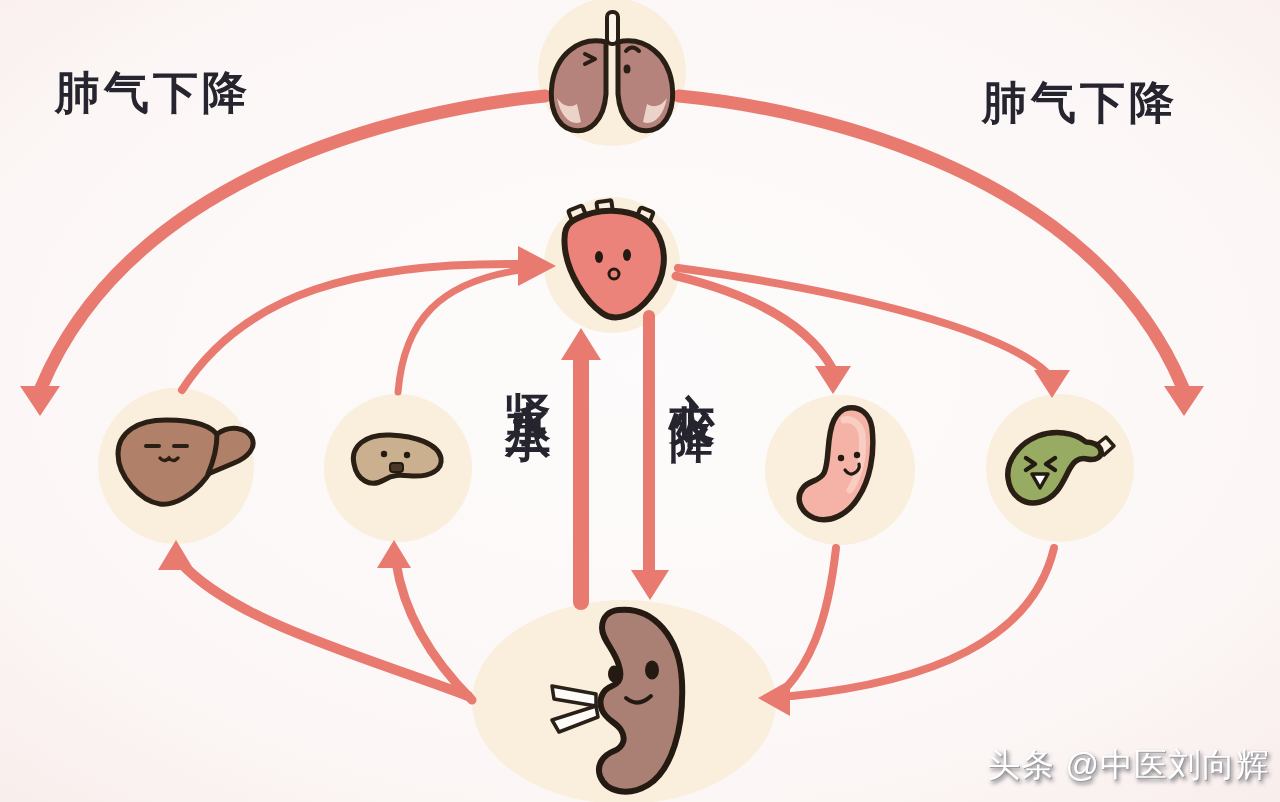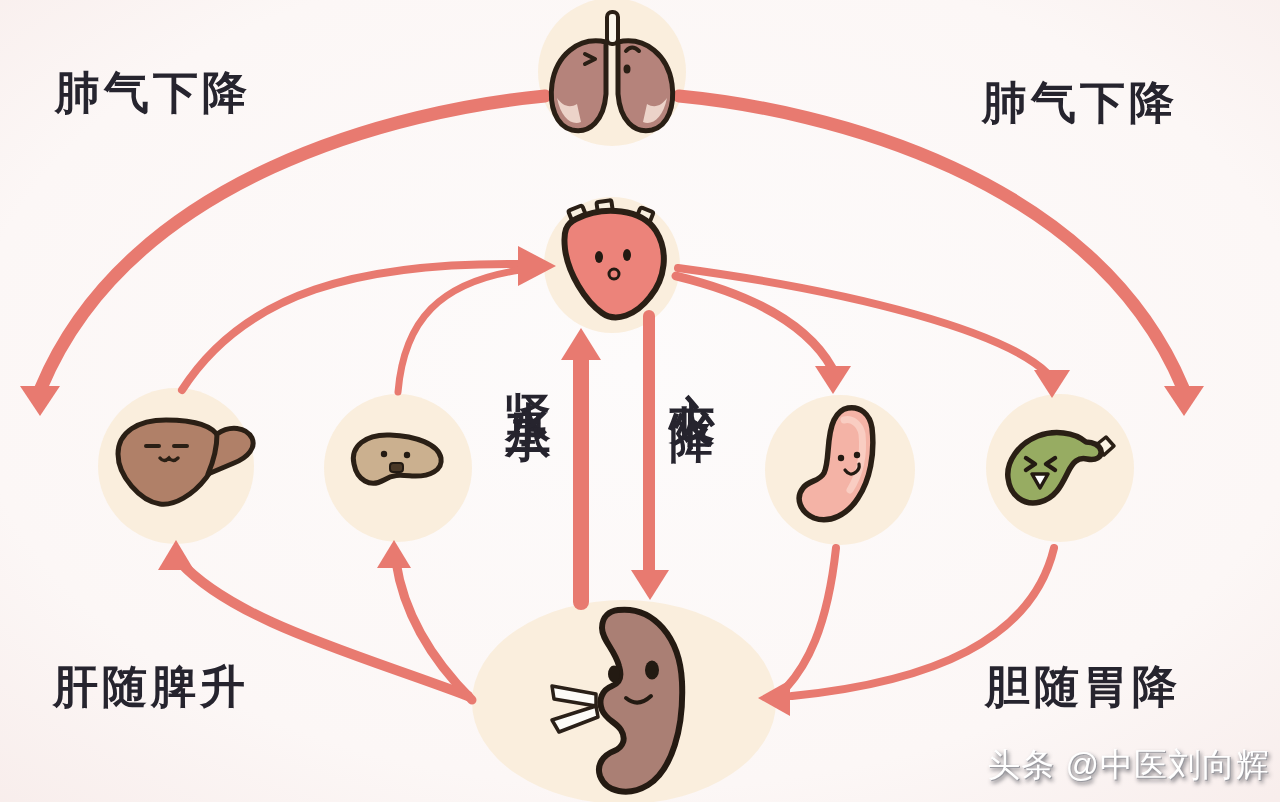--- a/index.html
+++ b/index.html
@@ -144,17 +144,15 @@
       <path d="M 2 -4 q 12 10 25 -2" fill="none" stroke="#231a12" stroke-width="4" stroke-linecap="round"></path>
     </g>
   </svg>
 
   <div class="label" style="left:55px;top:68px;">肺气下降</div>
   <div class="label" style="left:982px;top:78px;">肺气下降</div>
 
   <div class="vlabel" style="left:506px;top:356px;">肾水上承</div>
   <div class="vlabel" style="left:670px;top:356px;">心火下降</div>
 
-  <div class="label" style="left:53px;top:662px;">肝随脾升</div>
-  <div class="label" style="left:985px;top:662px;">胆随胃降</div>
 
   <div class="watermark">头条 @中医刘向辉</div>
 </div>
 
 </body></html>

